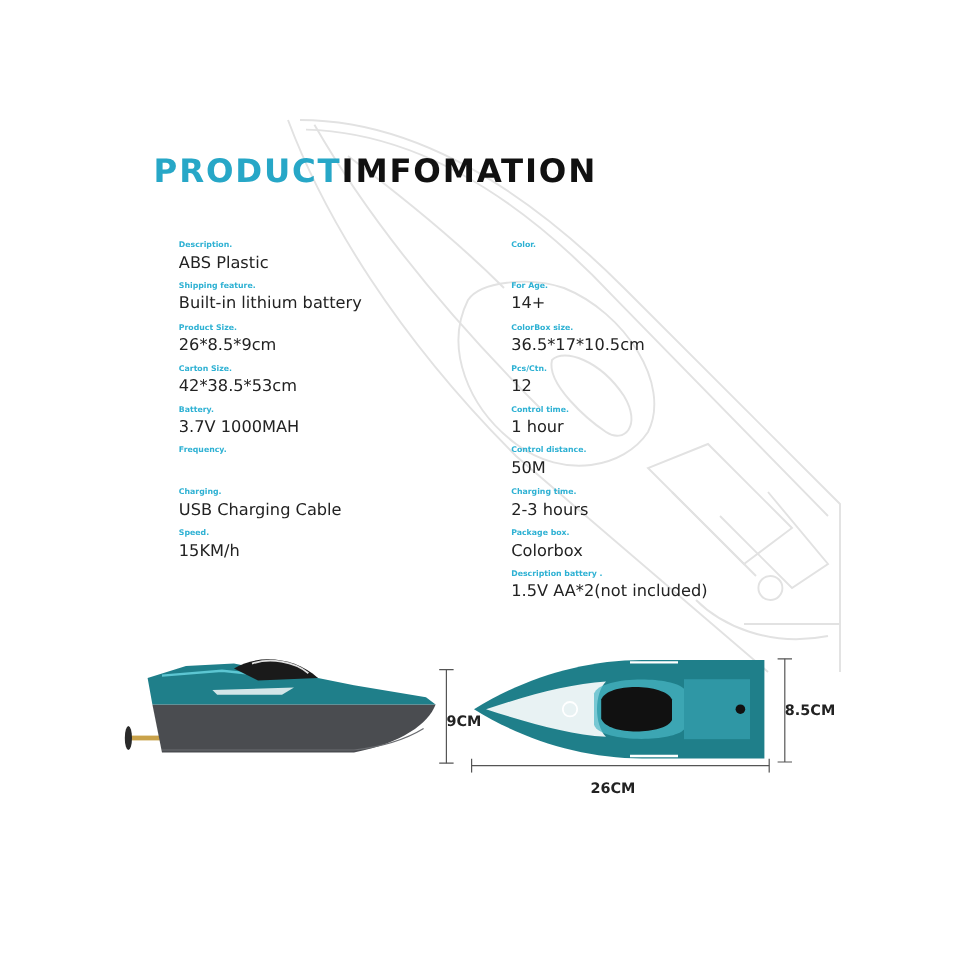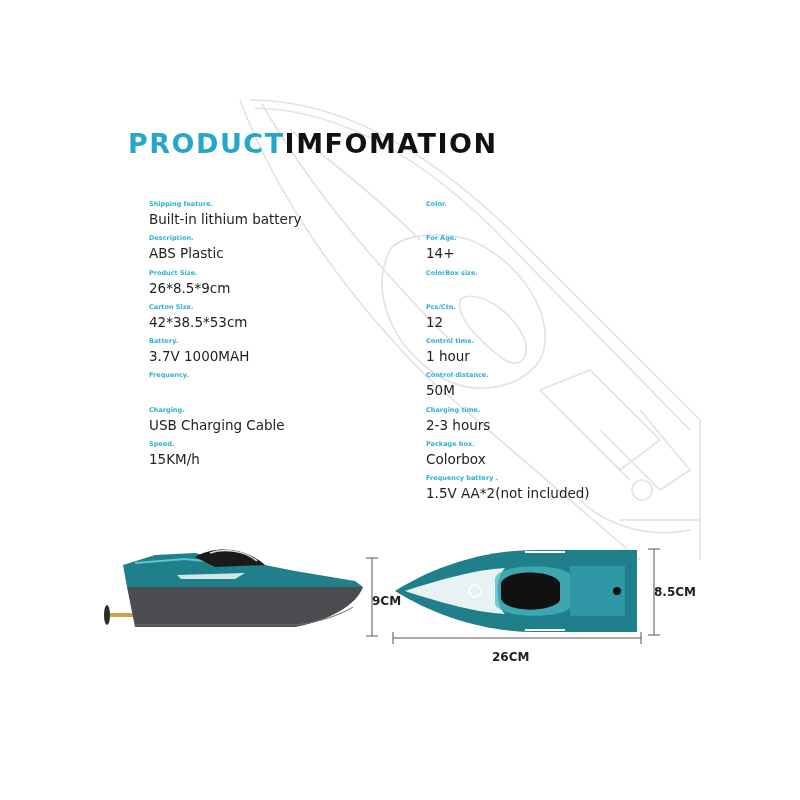--- a/index.html
+++ b/index.html
@@ -42,26 +42,26 @@
     <path d="M290 130 C 330 160, 380 200, 420 240"></path>
   </g>
 </svg>
 
 <div class="title">
   <span class="t1">PRODUCT</span><span class="t2">IMFOMATION</span>
 </div>
 
 <div class="col left">
   <div class="field">
+    <div class="lbl">Description.</div>
+    <div class="val">ABS Plastic</div>
+  </div>
+  <div class="field">
     <div class="lbl">Shipping feature.</div>
     <div class="val">Built-in lithium battery</div>
-  </div>
-  <div class="field">
-    <div class="lbl">Description.</div>
-    <div class="val">ABS Plastic</div>
   </div>
   <div class="field">
     <div class="lbl">Product Size.</div>
     <div class="val">26*8.5*9cm</div>
   </div>
   <div class="field">
     <div class="lbl">Carton Size.</div>
     <div class="val">42*38.5*53cm</div>
   </div>
   <div class="field">
@@ -84,20 +84,21 @@
 <div class="col right">
   <div class="field">
     <div class="lbl">Color.</div>
   </div>
   <div class="field">
     <div class="lbl">For Age.</div>
     <div class="val">14+</div>
   </div>
   <div class="field">
     <div class="lbl">ColorBox size.</div>
+    <div class="val">36.5*17*10.5cm</div>
   </div>
   <div class="field">
     <div class="lbl">Pcs/Ctn.</div>
     <div class="val">12</div>
   </div>
   <div class="field">
     <div class="lbl">Control time.</div>
     <div class="val">1 hour</div>
   </div>
   <div class="field">
@@ -106,21 +107,21 @@
   </div>
   <div class="field">
     <div class="lbl">Charging time.</div>
     <div class="val">2-3 hours</div>
   </div>
   <div class="field">
     <div class="lbl">Package box.</div>
     <div class="val">Colorbox</div>
   </div>
   <div class="field">
-    <div class="lbl">Frequency battery .</div>
+    <div class="lbl">Description battery .</div>
     <div class="val">1.5V AA*2(not included)</div>
   </div>
 </div>
 
 <svg class="boat" style="left:95px;top:545px;width:275px;height:100px" viewBox="0 0 275 100">
 
   <g>
     <rect x="12" y="68" width="28" height="4" fill="#c9a24a"></rect>
     <ellipse cx="12" cy="70" rx="3" ry="10" fill="#2a2a2a"></ellipse>
   </g>

